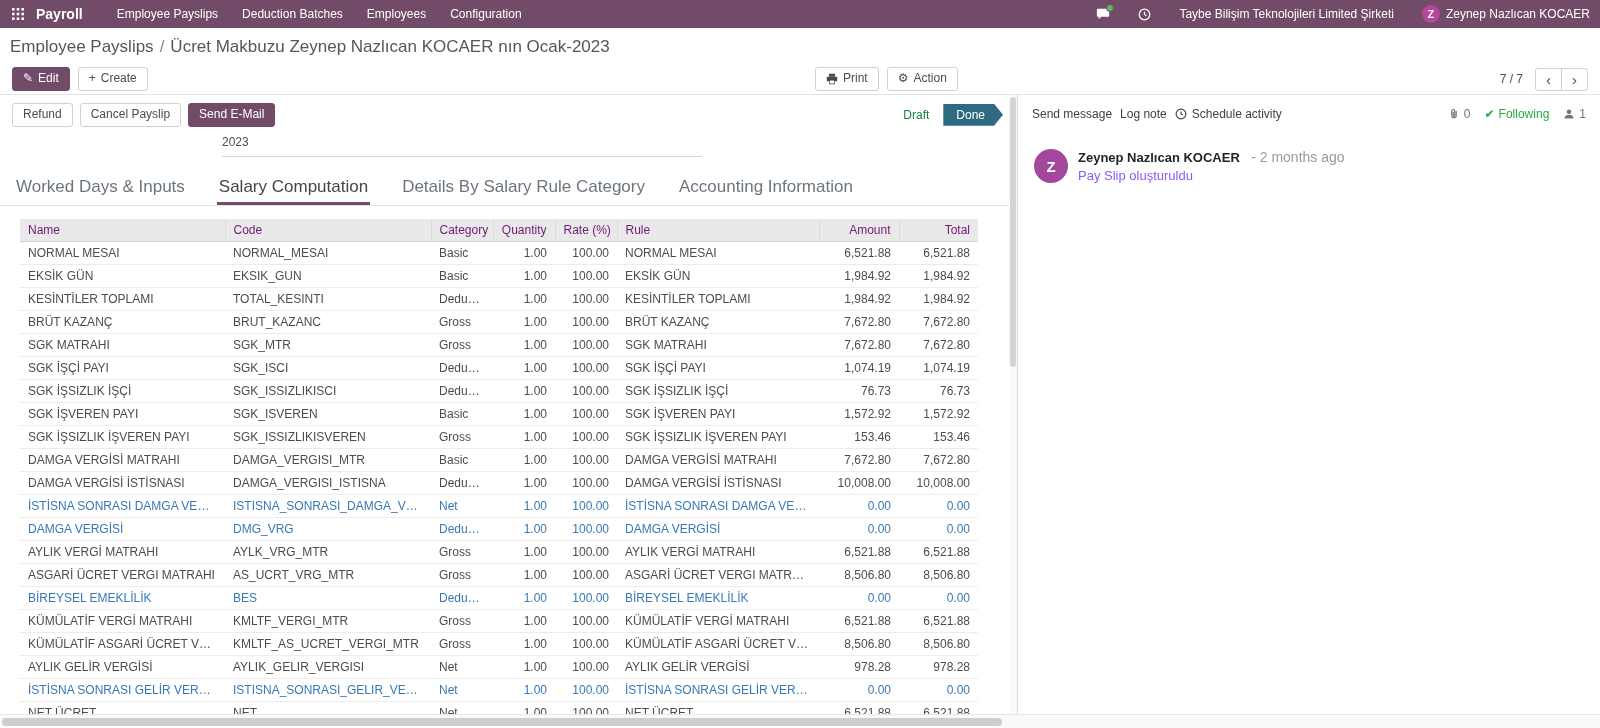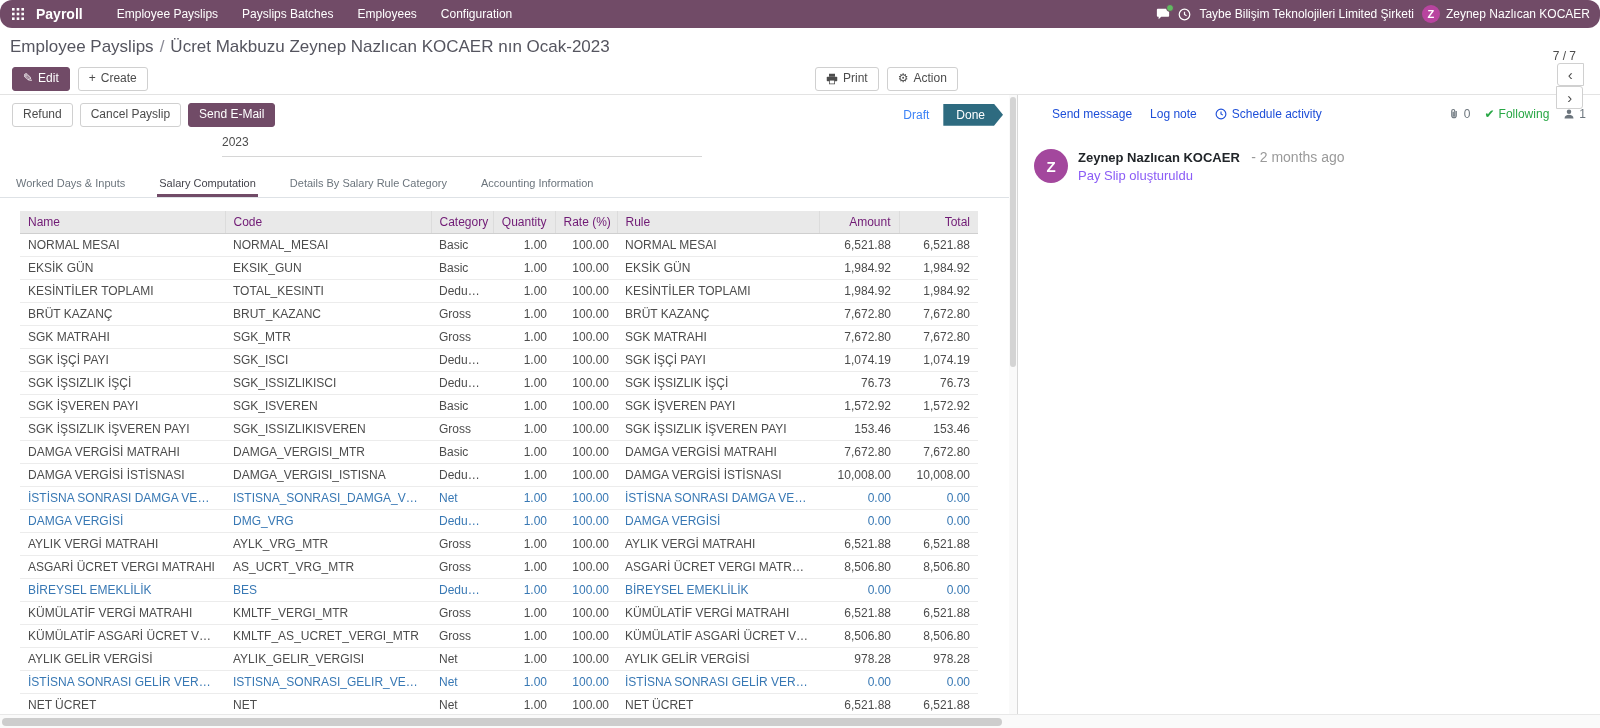--- a/index.html
+++ b/index.html
@@ -7,27 +7,27 @@
   body {
     width: 1600px; height: 728px; overflow: hidden; position: relative;
     font-family: "Liberation Sans", sans-serif; font-size: 12px; color: #4c4c4c;
     background: #fff;
   }
   a { text-decoration: none; cursor: pointer; }
 
   
   .topbar {
     height: 28px; background: var(--topbar-bg); color: #fff;
-    display: flex; align-items: center; padding: 0 10px; gap: 0; border-radius: 12px;
+    display: flex; align-items: center; padding: 0 10px; gap: 0;
   }
   .apps-btn { display: flex; align-items: center; padding: 0 8px 0 2px; cursor: pointer; }
   .brand { font-size: 14px; font-weight: bold; margin: 0 22px 0 4px; cursor: pointer; }
   .top-menu { display: flex; align-items: center; }
   .top-menu a { color: #fff; font-size: 12px; padding: 0 12px; line-height: 28px; }
-  .systray { margin-left: auto; display: flex; align-items: center; gap: 8px; }
+  .systray { margin-left: auto; display: flex; align-items: center; gap: 28px; }
   .tray-icon { position: relative; display: flex; align-items: center; cursor: pointer; }
   .badge-dot { position: absolute; top: -3px; right: -4px; width: 8px; height: 8px;
     border-radius: 50%; background: #61b961; border: 1px solid var(--topbar-bg); }
   .company-name { font-size: 12px; cursor: pointer; }
   .user-wrap { display: flex; align-items: center; gap: 6px; cursor: pointer; }
   .avatar-sm { width: 18px; height: 18px; border-radius: 50%; background: #b8449f;
     color: #fff; font-size: 11px; font-weight: bold; display: flex; align-items: center; justify-content: center; }
 
   
   .breadcrumb-bar { padding: 9px 10px 7px; font-size: 17px; color: #55555f; background: #fff; }
@@ -36,66 +36,66 @@
 
   
   .control-row { display: flex; align-items: center; height: 31px; padding: 0 12px;
     border-bottom: 1px solid #e3e3e3; position: relative; }
   .btn { font-size: 12px; border: 1px solid #d0d0d0; background: #fff; color: #4c4c4c;
     border-radius: 3px; padding: 3px 10px; display: inline-flex; align-items: center;
     gap: 5px; cursor: pointer; line-height: 1.3; font-family: inherit; }
   .btn.primary { background: var(--primary); border-color: var(--primary); color: #fff; }
   .ctrl-left { display: flex; gap: 8px; align-items: center; }
   .ctrl-center { position: absolute; left: 815px; display: flex; gap: 8px; }
-  .ctrl-right { margin-left: auto; display: flex; align-items: center; flex-direction: column; }
+  .ctrl-right { margin-left: auto; display: flex; align-items: center; }
   .pager-count { font-size: 12px; margin-right: 12px; }
   .pager-btn { width: 27px; height: 23px; border: 1px solid #d0d0d0; background: #fff;
     display: flex; align-items: center; justify-content: center; font-size: 15px;
     color: #4c4c4c; cursor: pointer; }
   .pager-btn.prev { border-radius: 3px 0 0 3px; }
   .pager-btn.next { border-radius: 0 3px 3px 0; margin-left: -1px; }
 
   
   .content { display: flex; height: 619px; }
   .form-area { width: 1018px; border-right: 1px solid #d8d8d8; position: relative; background: #fff; }
   .chatter { flex: 1; background: #fff; }
 
   
   .statusbar { display: flex; align-items: center; padding: 8px 14px 4px 12px; gap: 31px; }
   .sb-left { display: flex; gap: 7px; }
   .sb-right { margin-left: auto; display: flex; align-items: center; }
-  .state-draft { color: #3b82f6; font-size: 12px; padding: 4px 14px; }
+  .state-draft { color: #15803d; font-size: 12px; padding: 4px 14px; }
   .state-done { background: var(--done-state-bg); color: #fff; font-size: 12px;
     padding: 4px 18px 4px 13px; cursor: pointer;
     clip-path: polygon(0 0, calc(100% - 9px) 0, 100% 50%, calc(100% - 9px) 100%, 0 100%); }
 
   
   .partial-field { margin: 3px 0 0 222px; width: 480px; border-bottom: 1px solid #d6d6d6;
     font-size: 12px; color: #4c4c4c; padding: 1px 0 7px; }
   .tabs { display: flex; gap: 30px; padding: 15px 0 0 14px; border-bottom: 1px solid #dee2e6; }
-  .tab { font-size: 11px; color: #6c757d; padding: 5px 2px 8px; }
+  .tab { font-size: 17px; color: #6c757d; padding: 5px 2px 8px; }
   .tab.active { color: #44444c; border-bottom: 3px solid var(--primary); padding-bottom: 5px; }
 
   
   .salary-table { border-collapse: collapse; margin: 13px 0 0 20px; width: 958px;
     font-size: 12px; table-layout: fixed; }
   .salary-table thead th { background: #e9e9e9; color: #701a75; font-weight: normal;
     text-align: left; padding: 4px 8px; border-bottom: 1px solid #cfcfcf;
     white-space: nowrap; overflow: hidden; }
   .salary-table thead th + th { border-left: 1px solid #dcdcdc; }
   .salary-table tbody td { padding: 4px 8px; border-top: 1px solid #ececec;
     white-space: nowrap; overflow: hidden; text-overflow: ellipsis; cursor: pointer; }
   .salary-table tbody tr:first-child td { border-top: none; }
   .salary-table tbody tr:last-child td { border-bottom: 1px solid #ececec; }
   .salary-table .num { text-align: right; }
   .salary-table tr.info td { color: var(--info-row); }
 
   
   .chatter-top { display: flex; align-items: center; padding: 12px 14px 6px; font-size: 12px; }
-  .ch-links { display: flex; gap: 18px; align-items: center; color: #1d4ed8; margin-left: 20px; }
+  .ch-links { display: flex; gap: 8px; align-items: center; color: #404040; }
   .ch-link { cursor: pointer; display: flex; align-items: center; gap: 5px; }
   .ch-right { margin-left: auto; display: flex; align-items: center; gap: 14px; color: #6c757d; }
   .ch-counter { display: flex; align-items: center; gap: 4px; cursor: pointer; }
   .following { color: var(--following-green); display: flex; align-items: center; gap: 4px; cursor: pointer; }
   .date-sep { display: flex; align-items: center; gap: 12px; margin: 30px 16px 0;
     color: #33373b; font-size: 12px; font-weight: bold; }
   .date-sep::before, .date-sep::after { content: ""; flex: 1; height: 1px; background: #e2e2e2; }
   .message { display: flex; gap: 10px; padding: 22px 16px 0; }
   .msg-avatar { width: 34px; height: 34px; border-radius: 50%; background: #a3479d;
     color: #fff; font-size: 15px; font-weight: bold; display: flex; align-items: center;
@@ -126,21 +126,21 @@
         <rect x="4.7" y="4.7" width="2.6" height="2.6"></rect>
         <rect x="9.4" y="4.7" width="2.6" height="2.6"></rect>
       <rect x="0" y="9.4" width="2.6" height="2.6"></rect>
         <rect x="4.7" y="9.4" width="2.6" height="2.6"></rect>
         <rect x="9.4" y="9.4" width="2.6" height="2.6"></rect>
     </svg>
   </span>
   <span class="brand">Payroll</span>
   <nav class="top-menu">
     <a>Employee Payslips</a>
-    <a>Payslips Batches</a>
+    <a>Deduction Batches</a>
     <a>Employees</a>
     <a>Configuration</a>
   </nav>
   <div class="systray">
     <span class="tray-icon">
       <svg width="14" height="14" viewBox="0 0 16 16" fill="#fff">
         <path d="M2 2h12a1 1 0 0 1 1 1v7a1 1 0 0 1-1 1H6l-3 3v-3H2a1 1 0 0 1-1-1V3a1 1 0 0 1 1-1z"></path>
       </svg>
       <span class="badge-dot"></span>
     </span>

